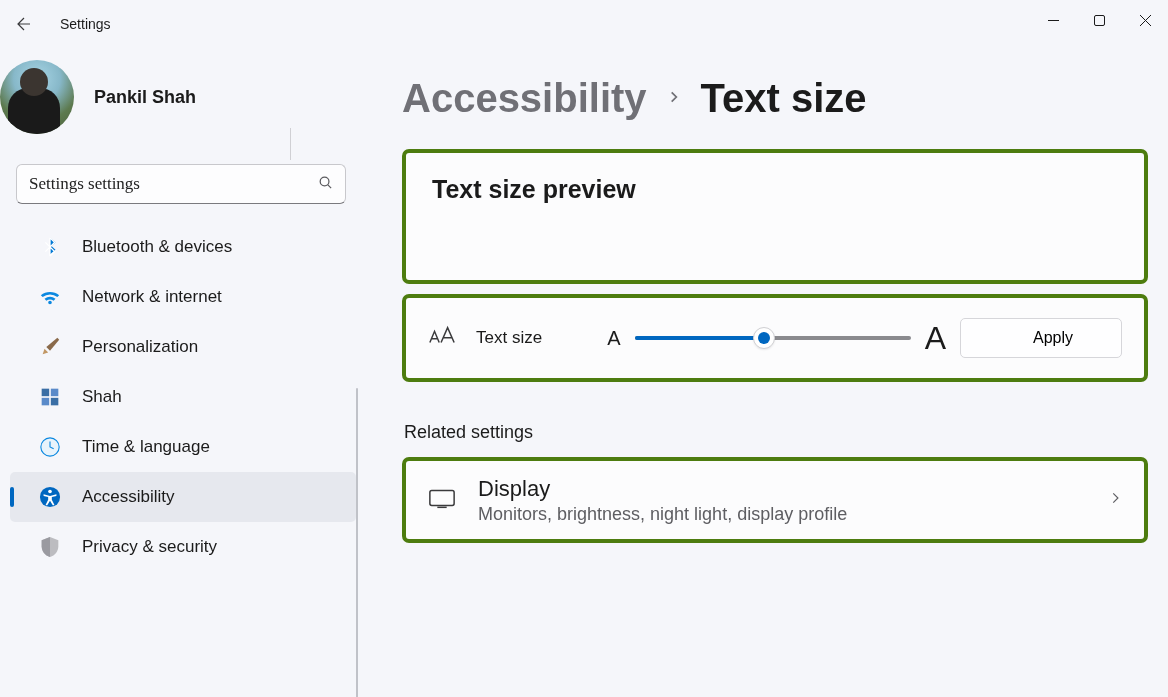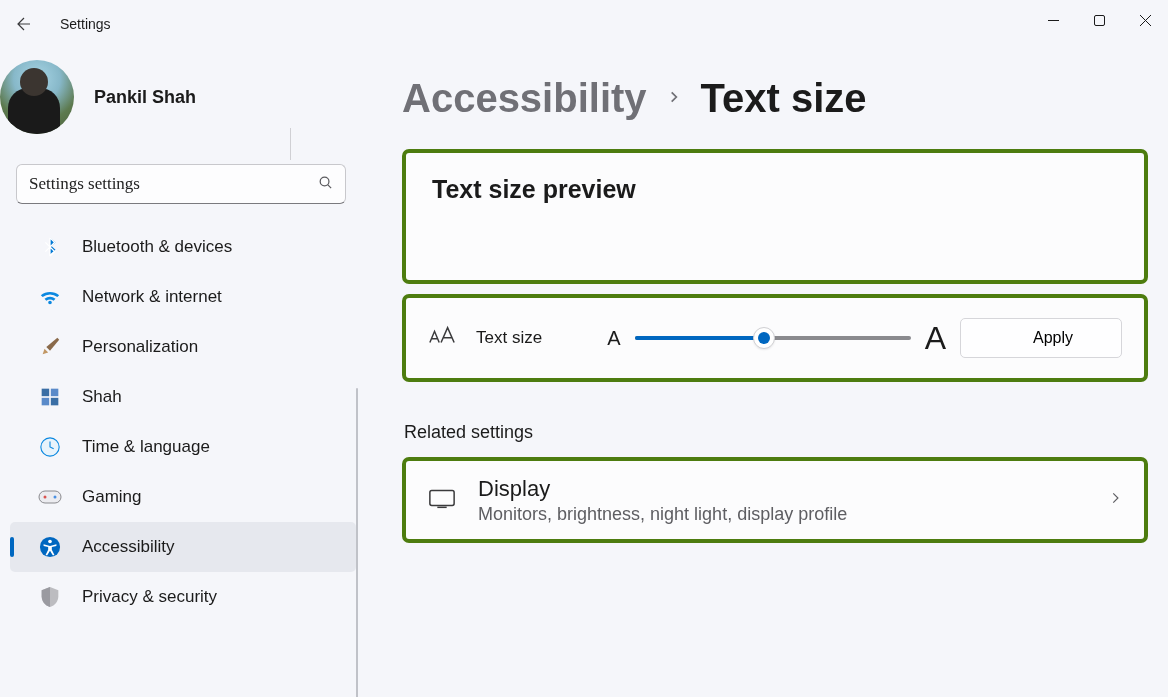--- a/index.html
+++ b/index.html
@@ -428,30 +428,20 @@
       <div class="nav-item">
         <span class="nav-icon">
           <svg width="22" height="22" viewBox="0 0 24 24">
               <circle cx="12" cy="12" r="10" fill="#e8f3fb" stroke="#0b88e0" stroke-width="1.2"></circle>
               <path stroke="#0b88e0" stroke-width="1.2" fill="none" d="M12 6v6l4 2"></path>
             </svg>
         </span>
         <span>Time &amp; language</span>
       </div>
 
-      <div class="nav-item">
-        <span class="nav-icon">
-          <svg width="24" height="18" viewBox="0 0 24 16">
-              <rect x="1" y="2" width="22" height="12" rx="6" fill="#ececf0" stroke="#8a8a8e" stroke-width="1"></rect>
-              <circle cx="7" cy="8" r="1.5" fill="#d9534f"></circle>
-              <circle cx="17" cy="8" r="1.5" fill="#4a90e2"></circle>
-            </svg>
-        </span>
-        <span>Gaming</span>
-      </div>
 
       <div class="nav-item active">
         <span class="nav-icon">
           <svg width="22" height="22" viewBox="0 0 24 24">
               <circle cx="12" cy="12" r="11" fill="#0067c0"></circle>
               <circle cx="12" cy="6" r="2" fill="#fff"></circle>
               <path fill="#fff" d="M5 9l7 2 7-2v2l-5 1v3l3 6h-2l-3-5-3 5H7l3-6v-3L5 11V9z"></path>
             </svg>
         </span>
         <span>Accessibility</span>

